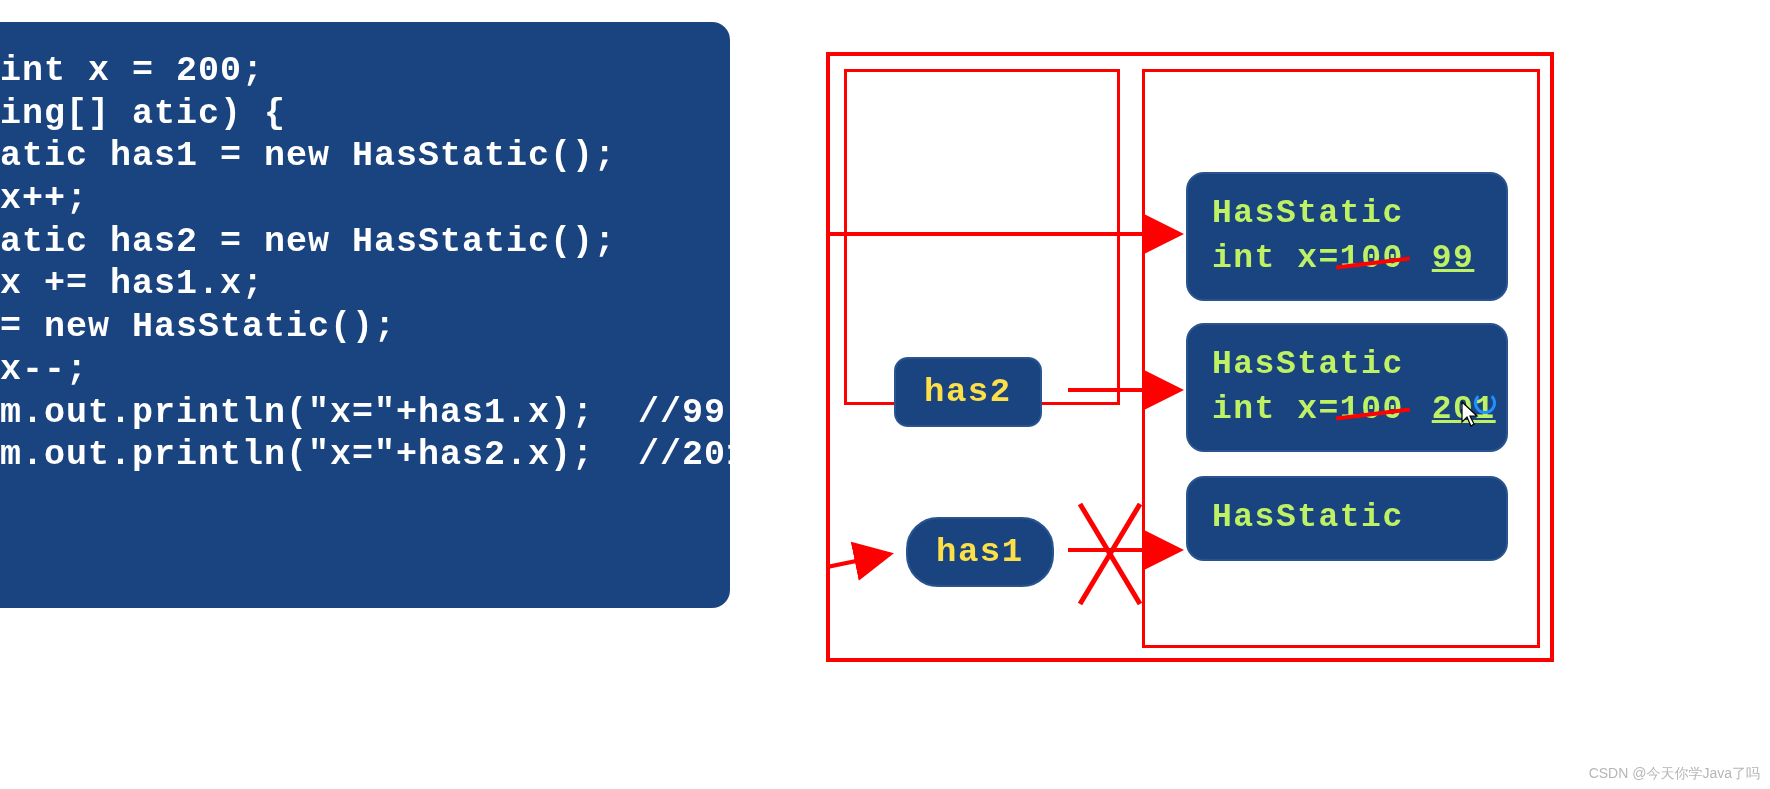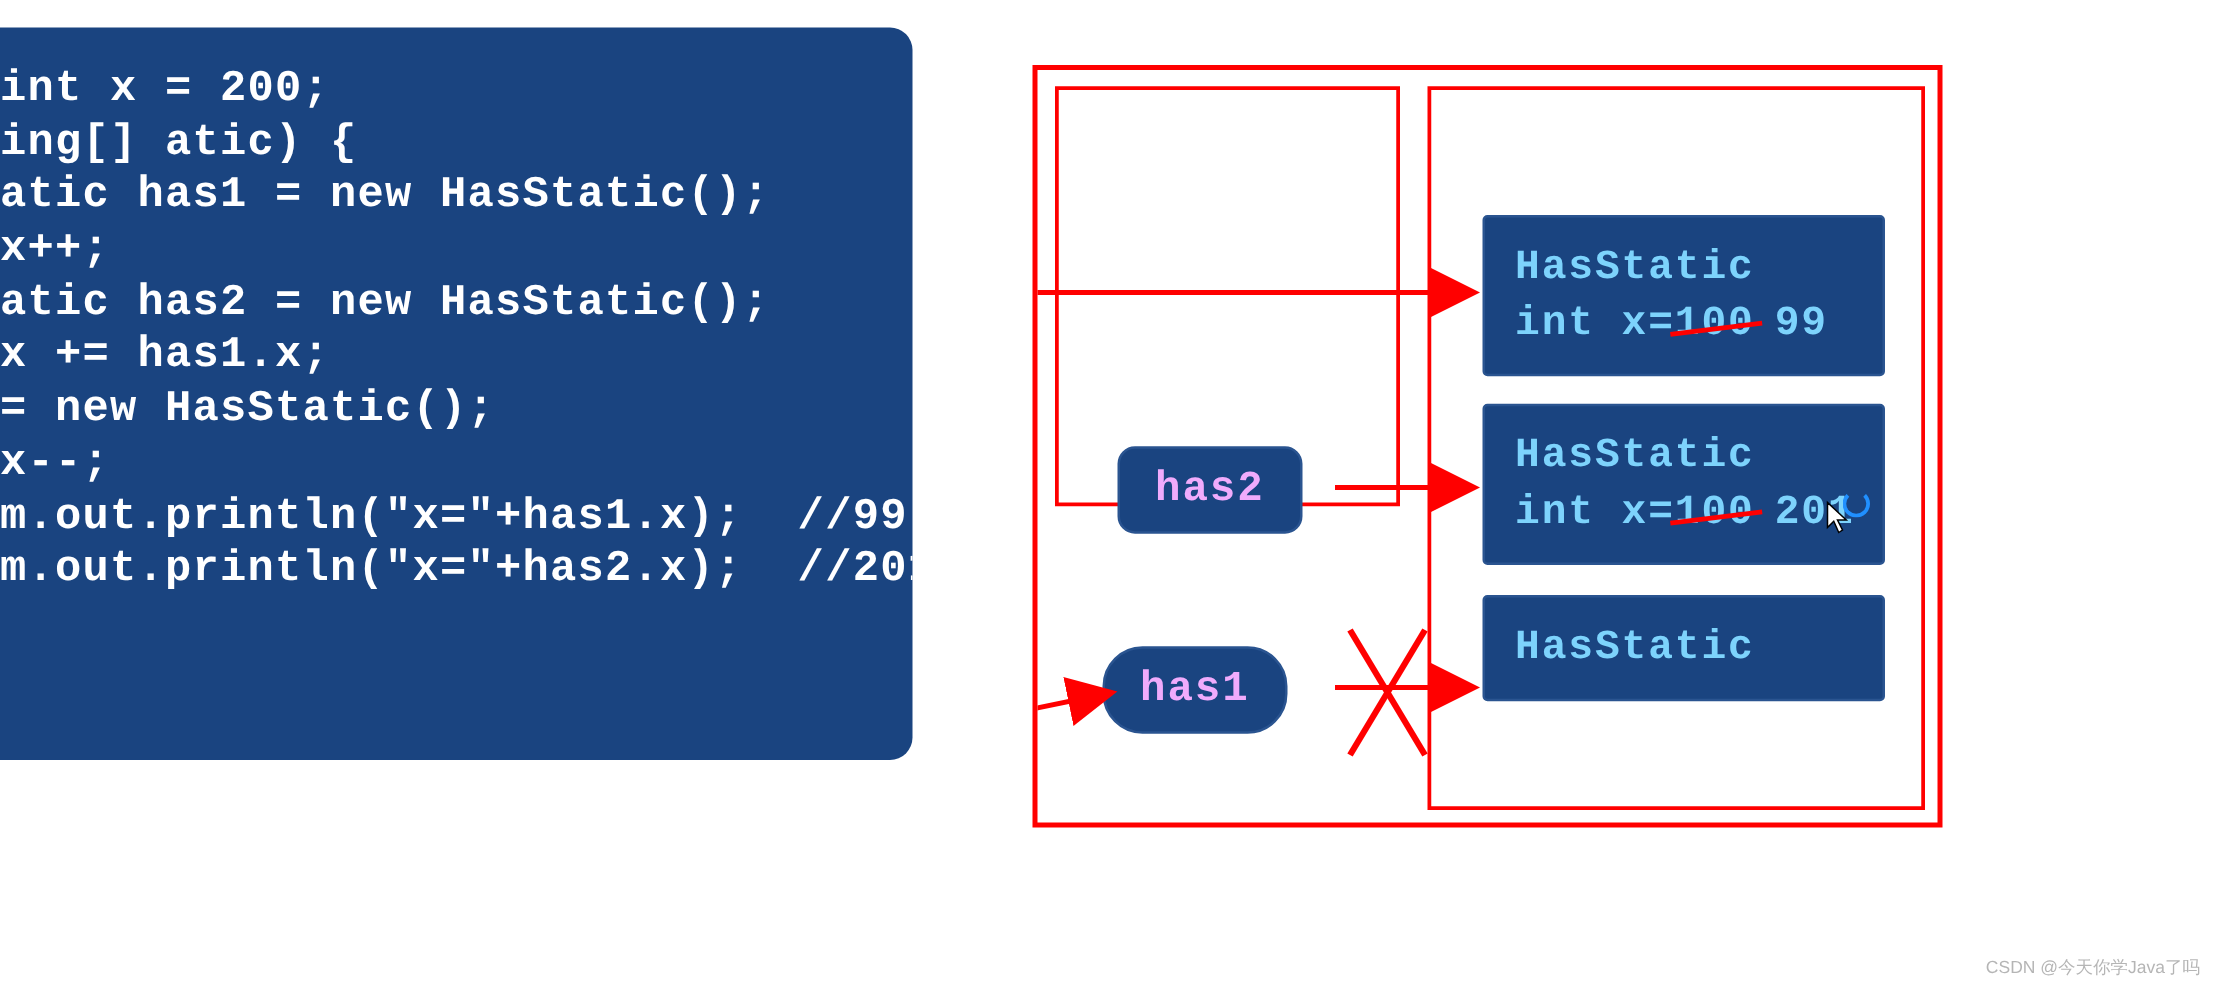--- a/index.html
+++ b/index.html
@@ -50,32 +50,32 @@
   left: 312px;
   width: 392px;
   height: 573px;
   border: 3px solid #ff0000;
 }
 .var-box {
   position: absolute;
   background: #1a4480;
   border: 2px solid #2a5490;
   border-radius: 14px;
-  color: #f0abfc;
+  color: #fde047;
   font-size: 34px;
   font-weight: bold;
   padding: 14px 28px;
   letter-spacing: 1.5px;
 }
 .obj-box {
   position: absolute;
   background: #1a4480;
   border: 2px solid #2a5490;
-  border-radius: 4px;
-  color: #7dd3fc;
+  border-radius: 18px;
+  color: #bef264;
   font-size: 33px;
   font-weight: bold;
   padding: 18px 24px 18px 24px;
   line-height: 1.35;
   white-space: nowrap;
   letter-spacing: 1.5px;
 }
 .arrow {
   position: absolute;
   pointer-events: none;
@@ -88,21 +88,22 @@
   content: '';
   position: absolute;
   left: -4px;
   right: -6px;
   top: 58%;
   height: 4px;
   background: #ff0000;
   transform: rotate(-7deg);
 }
 .newval {
-  margin-left: 16px;
+  margin-left: 28px;
+  text-decoration: underline;
 }
 .watermark {
   position: absolute;
   right: 10px;
   bottom: 6px;
   font-family: sans-serif;
   font-size: 14px;
   color: rgba(120,120,120,0.55);
 }
 .cursor {
@@ -134,21 +135,21 @@
 <span>m.out.println("x="+has1.x);  //99</span>
 <span>m.out.println("x="+has2.x);  //201</span></div>
 
 <div class="diagram">
   <div class="stack-box"></div>
   <div class="heap-box"></div>
 
   <div class="var-box" style="top:301px; left:64px;">
     <span>has2</span>
   </div>
-  <div class="var-box" style="top:461px; left:52px;border-radius:32px;">
+  <div class="var-box" style="top:461px; left:76px;border-radius:32px;">
     <span>has1</span>
   </div>
 
   <div class="obj-box" style="top:116px; left:356px; width:270px;">
     <div>HasStatic</div>
     <div><span>int x=</span><span class="strike">100</span><span class="newval">99</span></div>
   </div>
 
   <div class="obj-box" style="top:267px; left:356px; width:270px;">
     <div>HasStatic</div>

